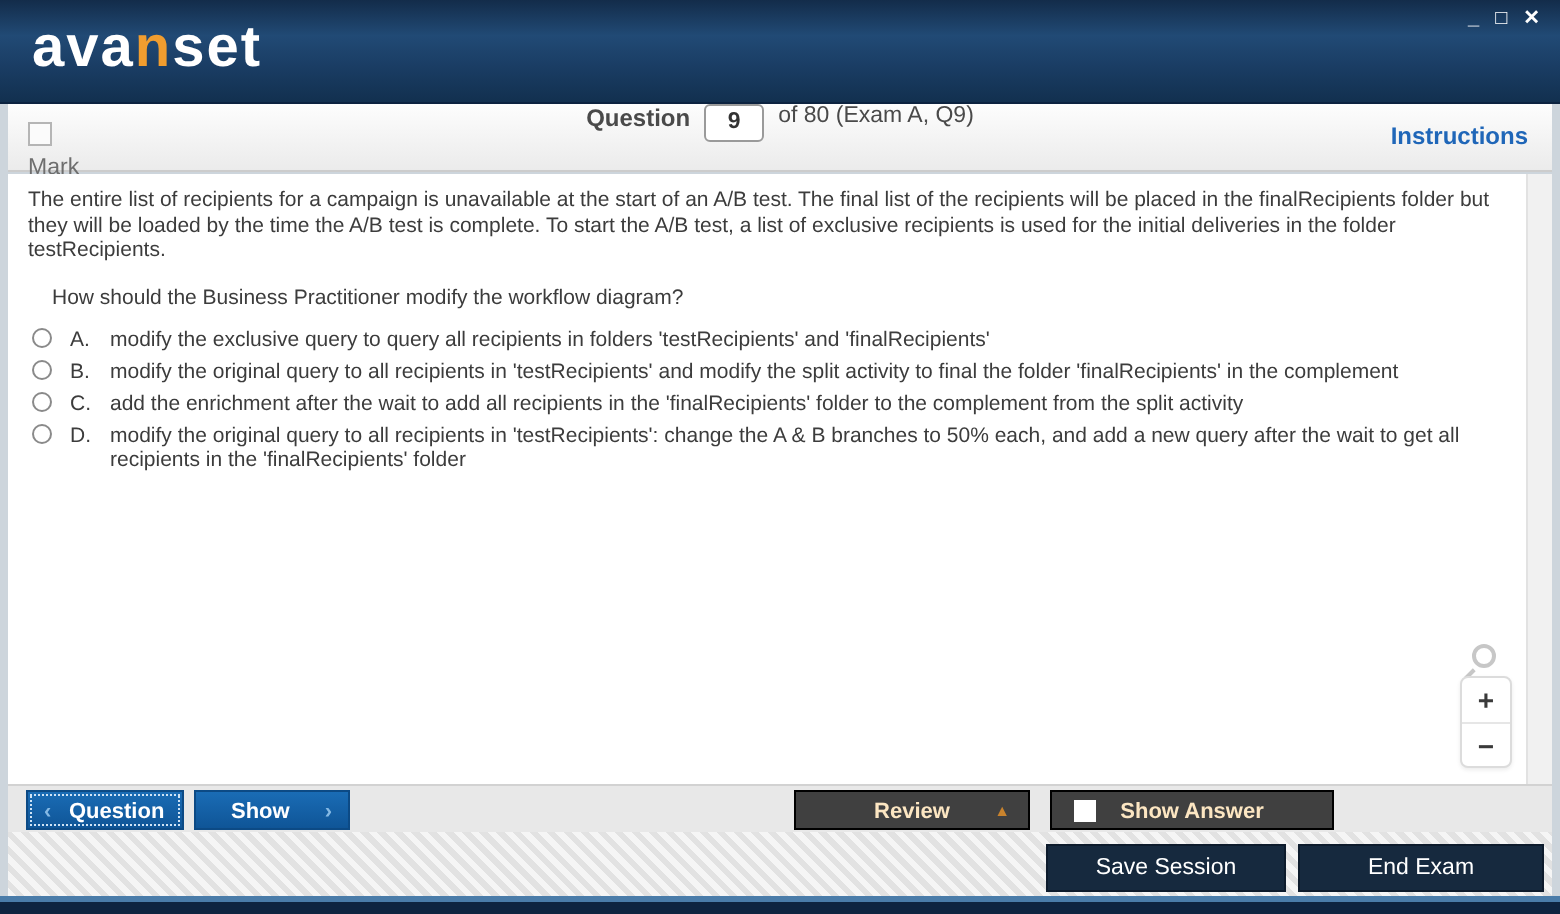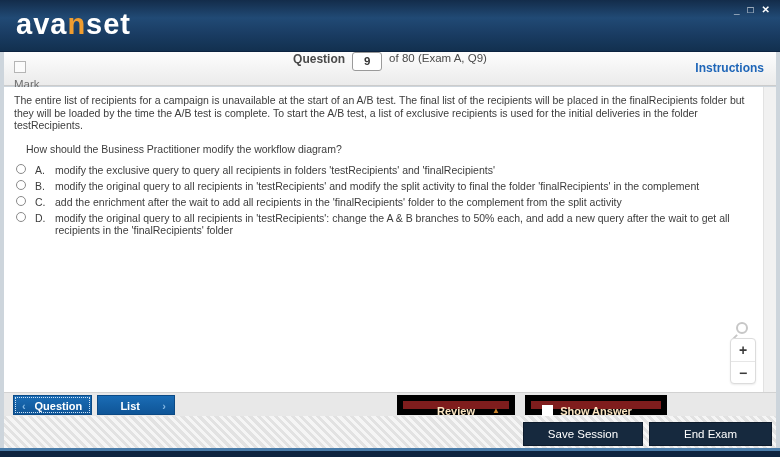--- a/index.html
+++ b/index.html
@@ -67,21 +67,21 @@
   .toolbar { position:absolute; top:392px; left:4px; right:4px; height:24px;
     background:#e8e8e8; border-top:1px solid #d2d2d2; }
   .btn { position:absolute; top:2px; height:20px; font-size:11px; font-weight:bold;
     text-align:center; line-height:20px; cursor:pointer; }
   .btn-blue { background:linear-gradient(#1a6cb5,#0f5597); border:1px solid #0c4a85; color:#ffffff; }
   .btn-prev { left:9px;  width:79px; outline:1px dotted #cfe3f5; outline-offset:-3px; }
   .btn-next { left:93px; width:78px; }
   .chev { color:#85b9e4; font-weight:bold; }
   .chev.l { float:left;  margin-left:8px; }
   .chev.r { float:right; margin-right:8px; }
-  .btn-orange { background:#7f1d1d; border:6px solid #000000; color:#fce6c2; }
+  .btn-orange { background:#404040; border:1px solid #000000; color:#fce6c2; }
   .btn-review { left:393px; width:118px; }
   .btn-show-answer { left:521px; width:142px; }
   .btn-show-list { left:648px; width:118px; }
   .review-arrow { position:absolute; right:9px; top:0; font-size:8px; color:#c9832d; }
   .btn-checkbox { position:absolute; left:11px; top:4px; width:11px; height:11px; background:#ffffff; }
 
   
   .hatched { position:absolute; top:416px; left:4px; right:4px; height:32px;
     background:repeating-linear-gradient(45deg,#f5f5f5 0 3px,#e2e2e2 3px 6px); }
   .btn-navy { position:absolute; top:6px; height:24px; background:#16293e;
@@ -159,21 +159,21 @@
     <div class="scroll-track"></div>
   </div>
 
   <div class="toolbar">
     <div class="btn btn-blue btn-prev">
       <span class="chev l">‹</span>
       <span>Question</span>
     </div>
     <div class="btn btn-blue btn-next">
       <span class="chev r">›</span>
-      <span>List</span>
+      <span>Show</span>
     </div>
     <div class="btn btn-orange btn-review">
       <span>Review</span>
       <span class="review-arrow">▲</span>
     </div>
     <div class="btn btn-orange btn-show-answer">
       <span class="btn-checkbox"></span>
       <span>Show Answer</span>
     </div>
   </div>

